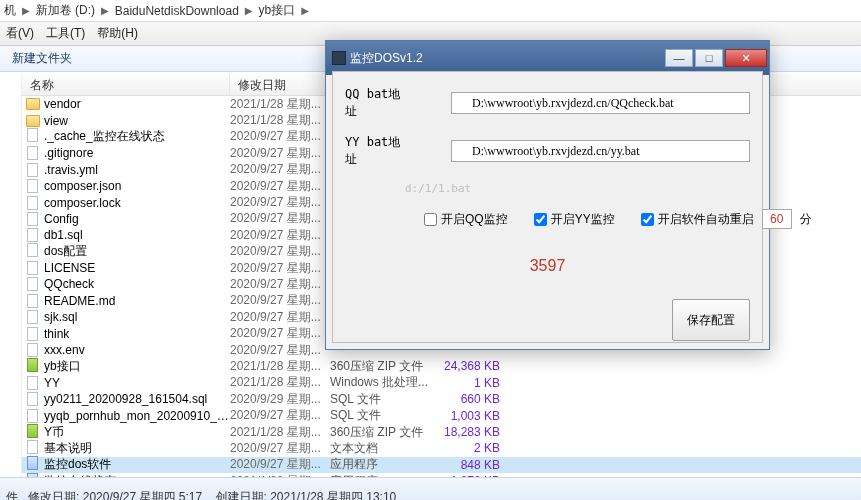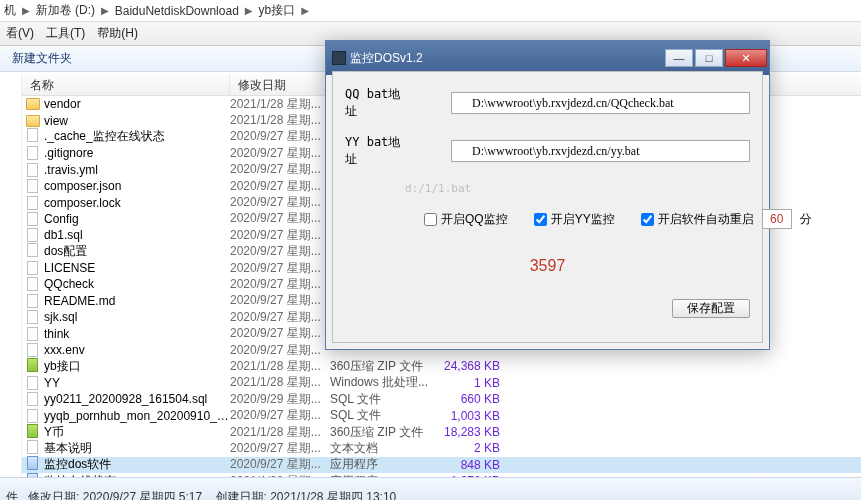--- a/index.html
+++ b/index.html
@@ -52,21 +52,21 @@
 .dlg-body { position: absolute; top: 30px; left: 6px; right: 6px; bottom: 6px; background: #f0f0f0; border: 1px solid #bfbfbf; padding: 14px 12px; }
 .frow { display: flex; align-items: center; margin-bottom: 14px; gap: 48px; }
 .frow label { width: 58px; font-family: SimSun, monospace; }
 .frow input[type=text] { flex: 1; height: 22px; border: 1px solid #a8a8a8; padding: 0 20px; font-family: Liberation Serif, serif; font-size: 12px; }
 .hint { margin-left: 60px; color: #bfbfbf; font-family: monospace; font-size: 11px; margin-bottom: 14px; }
 .chkrow { display: flex; align-items: center; gap: 26px; margin-left: 79px; margin-bottom: 28px; }
 .chkrow label { display: flex; align-items: center; gap: 4px; white-space: nowrap; }
 .chkrow input[type=text] { width: 30px; height: 20px; border: 1px solid #a8a8a8; text-align: center; color: #c0392b; margin: 0 4px; }
 .counter { text-align: center; color: #c0392b; font-size: 16px; margin-bottom: 24px; }
 .saverow { text-align: right; }
-.saverow button { width: 78px; height: 19px; background: linear-gradient(#fdfdfd,#e6e6e6); border: 1px solid #9e9e9e; border-radius: 2px; }
+.saverow button { width: 78px; height: 42px; background: linear-gradient(#fdfdfd,#e6e6e6); border: 1px solid #9e9e9e; border-radius: 2px; }
 </style>
 </head>
 <body>
 
 <div class="breadcrumb">
   <span>机</span>
     <span class="sep">▶</span>
   <span>新加卷 (D:)</span>
     <span class="sep">▶</span>
   <span>BaiduNetdiskDownload</span>

